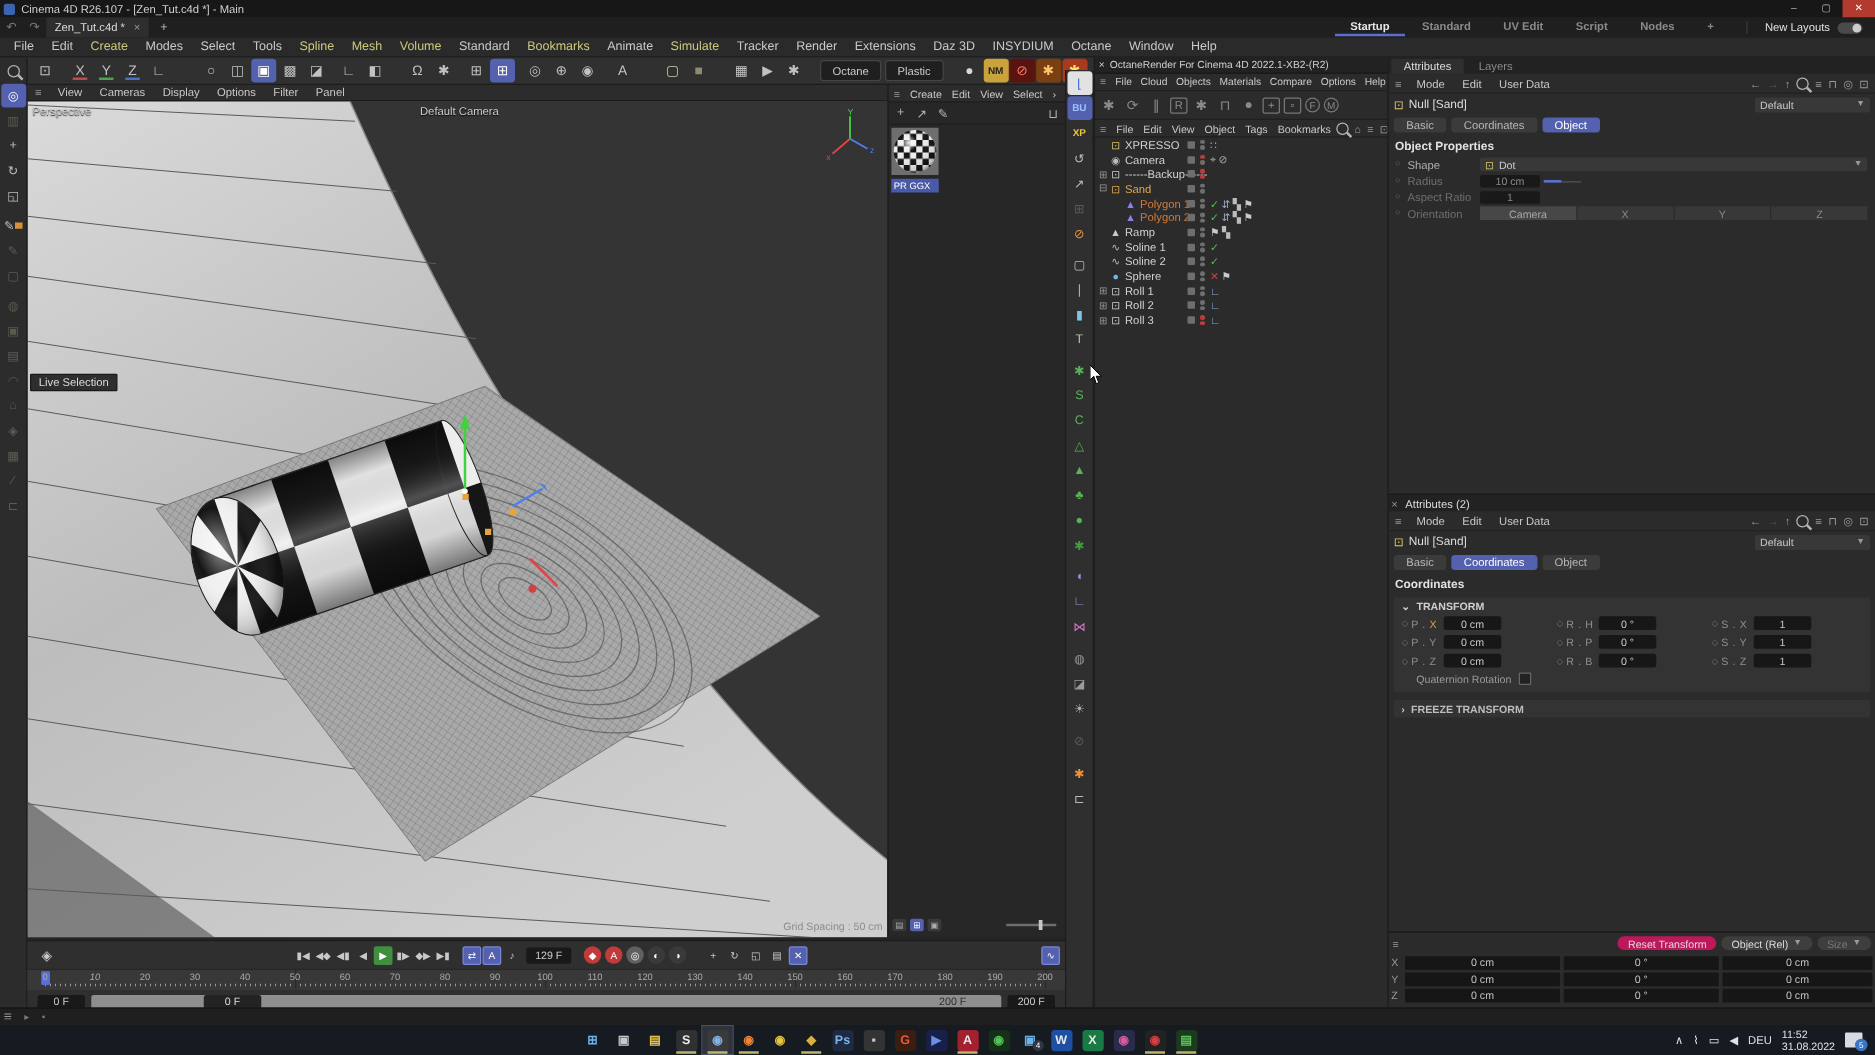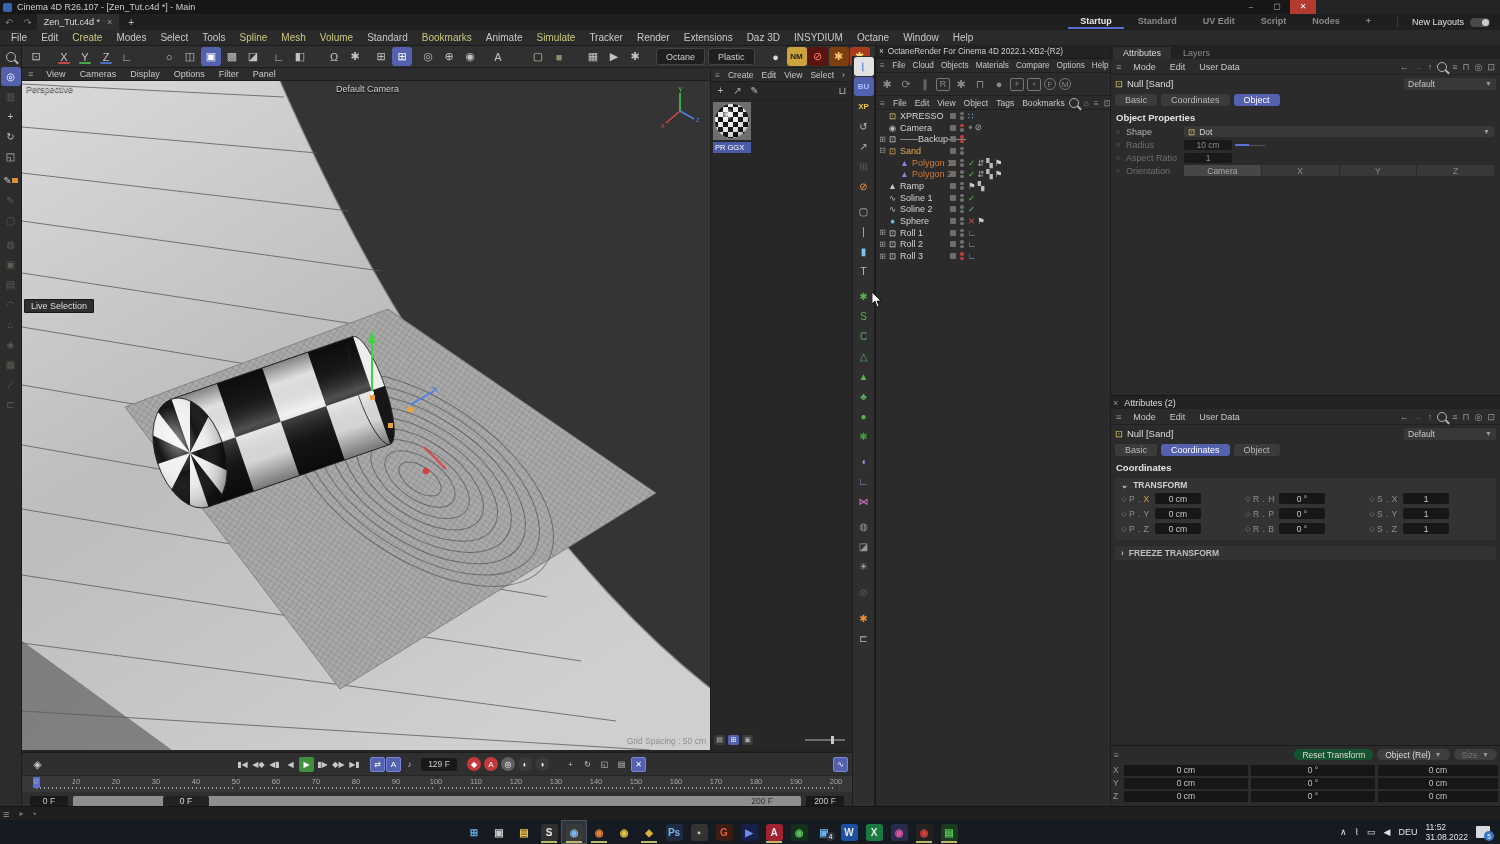--- a/index.html
+++ b/index.html
@@ -1,20 +1,20 @@
 <!DOCTYPE html>
 <html><head>
 <meta charset="utf-8">
 <style>
   html,body{margin:0;padding:0;background:#111;}
   #app{position:relative;width:1500px;height:844px;background:#242424;overflow:hidden;
        font-family:"Liberation Sans",sans-serif;color:#c6c6c6;font-size:10px;-webkit-font-smoothing:antialiased;}
   .abs{position:absolute;}
   
-  #titlebar{left:0;top:0;width:1316px;height:14px;background:#171717;display:flex;align-items:center;font-size:9px;color:#cfcfcf;}
+  #titlebar{left:0;top:0;width:1500px;height:14px;background:#171717;display:flex;align-items:center;font-size:9px;color:#cfcfcf;}
   #titlebar .appico{width:9px;height:9px;margin:0 5px 0 3px;border-radius:2px;background:#3a63b0;}
   #wincontrols{margin-left:auto;display:flex;height:14px;}
   #wincontrols span{width:26px;text-align:center;font-size:8px;line-height:14px;color:#bbb;}
   #wincontrols .close{background:#b23a2e;color:#fff;}
   #tabbar{left:0;top:14px;width:1500px;height:16px;background:#1f1f1f;display:flex;align-items:center;border-bottom:1px solid #161616;}
   .histbtn{color:#777;font-size:10px;padding:0 5px;}
   #doctab{background:#2e2e2e;color:#ddd;height:16px;display:flex;align-items:center;padding:0 7px;gap:7px;font-size:9px;}
   #doctab .x{color:#999;}
   #addtab{padding:0 9px;color:#bbb;}
   #layouttabs{margin-left:auto;display:flex;align-items:flex-start;gap:2px;font-size:9px;font-weight:bold;}
@@ -114,21 +114,21 @@
   .tcell .tlbl .hot{color:#d8a23f;}
   .tfield{width:46px;height:11px;background:#171717;border-radius:2px;color:#c8c8c8;display:flex;align-items:center;justify-content:center;font-size:8.5px;}
   .subrow{height:14px;display:flex;align-items:center;padding-left:18px;font-size:8.5px;color:#9a9a9a;gap:6px;}
   .dropsm{width:44px;height:11px;background:#2b2b2b;border:1px solid #444;border-radius:2px;display:flex;align-items:center;padding:0 4px;color:#c8c8c8;}
   .dropsm b{margin-left:auto;font-weight:normal;color:#999;font-size:7px;}
   .cbox{width:8px;height:8px;border:1px solid #666;background:#222;border-radius:1px;}
   .freeze{margin:6px 4px 0;height:14px;background:#333;border-radius:2px;display:flex;align-items:center;gap:5px;padding-left:6px;font-size:8.5px;font-weight:bold;color:#bdbdbd;}
   
   #coords{left:1110px;top:745px;width:390px;height:61px;background:#2b2b2b;border-left:1px solid #1c1c1c;border-top:1px solid #191919;box-sizing:border-box;}
   #coordbar{height:15px;display:flex;align-items:center;gap:4px;font-size:8.5px;padding:1px 3px;}
-  .cpill{margin-left:auto;height:11px;border-radius:6px;background:#14532d;color:#ddd;display:flex;align-items:center;padding:0 8px;}
+  .cpill{margin-left:auto;height:11px;border-radius:6px;background:#be185d;color:#ddd;display:flex;align-items:center;padding:0 8px;}
   .cpill2{height:11px;border-radius:6px;background:#3e3e3e;color:#ddd;display:flex;align-items:center;padding:0 8px;gap:4px;}
   .cpill2 b{font-weight:normal;color:#999;font-size:7px;}
   .cpill2.dim{color:#777;}
   .crow{height:12px;display:flex;align-items:center;gap:3px;padding-left:2px;margin-top:1px;font-size:8.5px;}
   .crow .cax{width:8px;color:#9a9a9a;}
   .cfield{height:11px;background:#161616;border-radius:1px;color:#c4c4c4;display:flex;align-items:center;justify-content:center;}
   
   #timeline{left:22px;top:752px;width:830px;height:54px;background:#2f2f2f;border-top:1px solid #1c1c1c;box-sizing:border-box;}
   #tl-controls{height:22px;display:flex;align-items:center;}
   .tbtn{width:15px;height:15px;display:flex;align-items:center;justify-content:center;color:#c8c8c8;font-size:8px;border-radius:2px;flex:none;}
@@ -878,20 +878,24 @@
               <div class="tlbl">R . <span>B</span></div>
               <div class="tfield">0 °</div>
             </div>
             <div class="tcell">
               <div class="dotl">◇</div>
               <div class="tlbl">S . <span>Z</span></div>
               <div class="tfield">1</div>
             </div>
           </div>
         </div>
+      <div class="subrow">
+        <span>Quaternion Rotation</span>
+        <span class="cbox"></span>
+      </div>
     </div>
     <div class="freeze">
       <span>›</span>
       <span>FREEZE TRANSFORM</span>
     </div>
   </div>
 
   <div id="coords" class="abs">
     <div id="coordbar">
       <span style="color:#999">≡</span>

